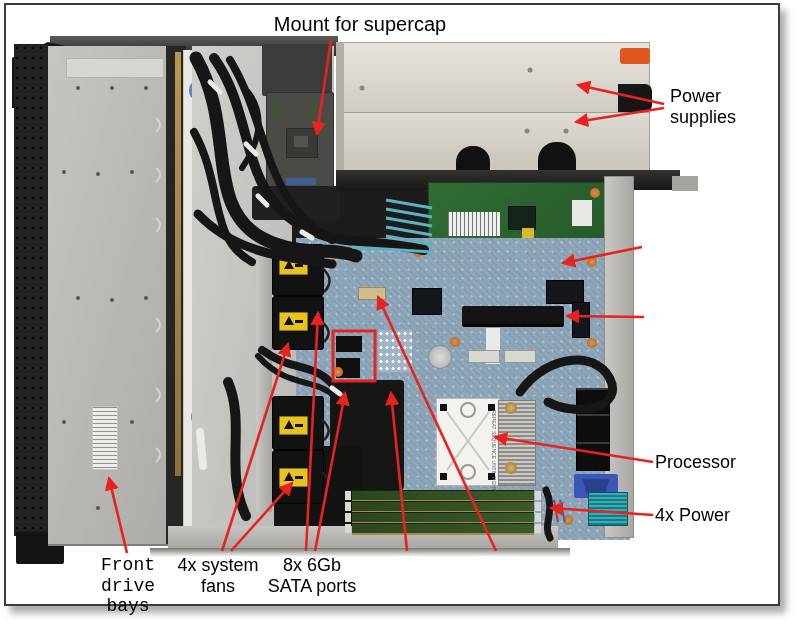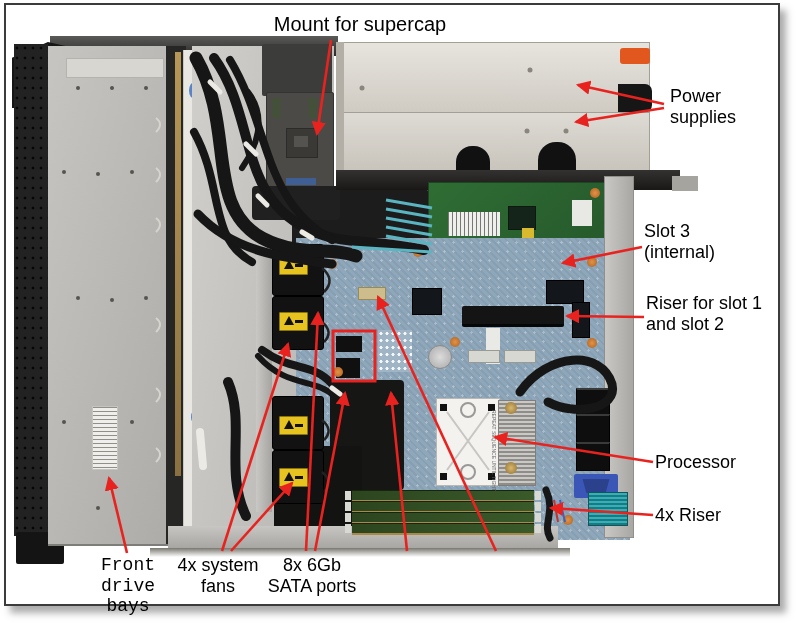--- a/index.html
+++ b/index.html
@@ -362,25 +362,21 @@
         <line x1="315" y1="551" x2="345" y2="393" stroke="#e8231f" stroke-width="2.6" marker-end="url(#ah)"></line>
         <line x1="407" y1="551" x2="391" y2="393" stroke="#e8231f" stroke-width="2.6" marker-end="url(#ah)"></line>
         <line x1="496" y1="551" x2="378" y2="297" stroke="#e8231f" stroke-width="2.6" marker-end="url(#ah)"></line>
       </g>
     <rect id="hl-box" fill="none" stroke-width="3" x="333" y="331" width="42" height="50" stroke="#e8231f"></rect>
   </svg>
 
   <div class="lbl" id="lbl-supercap">Mount for supercap</div>
   <div class="lbl" id="lbl-psu">Power
 supplies</div>
-  <div class="lbl" id="lbl-slot3">Slot 3
-(internal)</div>
-  <div class="lbl" id="lbl-riser">Riser for slot 1
-and slot 2</div>
   <div class="lbl" id="lbl-processor">Processor</div>
-  <div class="lbl" id="lbl-udimms">4x Riser</div>
+  <div class="lbl" id="lbl-udimms">4x Power</div>
   <div class="lbl botlbl" id="lbl-frontdrive">Front drive
 bays</div>
   <div class="lbl botlbl" id="lbl-fans">4x system
 fans</div>
   <div class="lbl botlbl" id="lbl-sata">8x 6Gb
 SATA ports</div>
 </div>
 
 </body></html>

